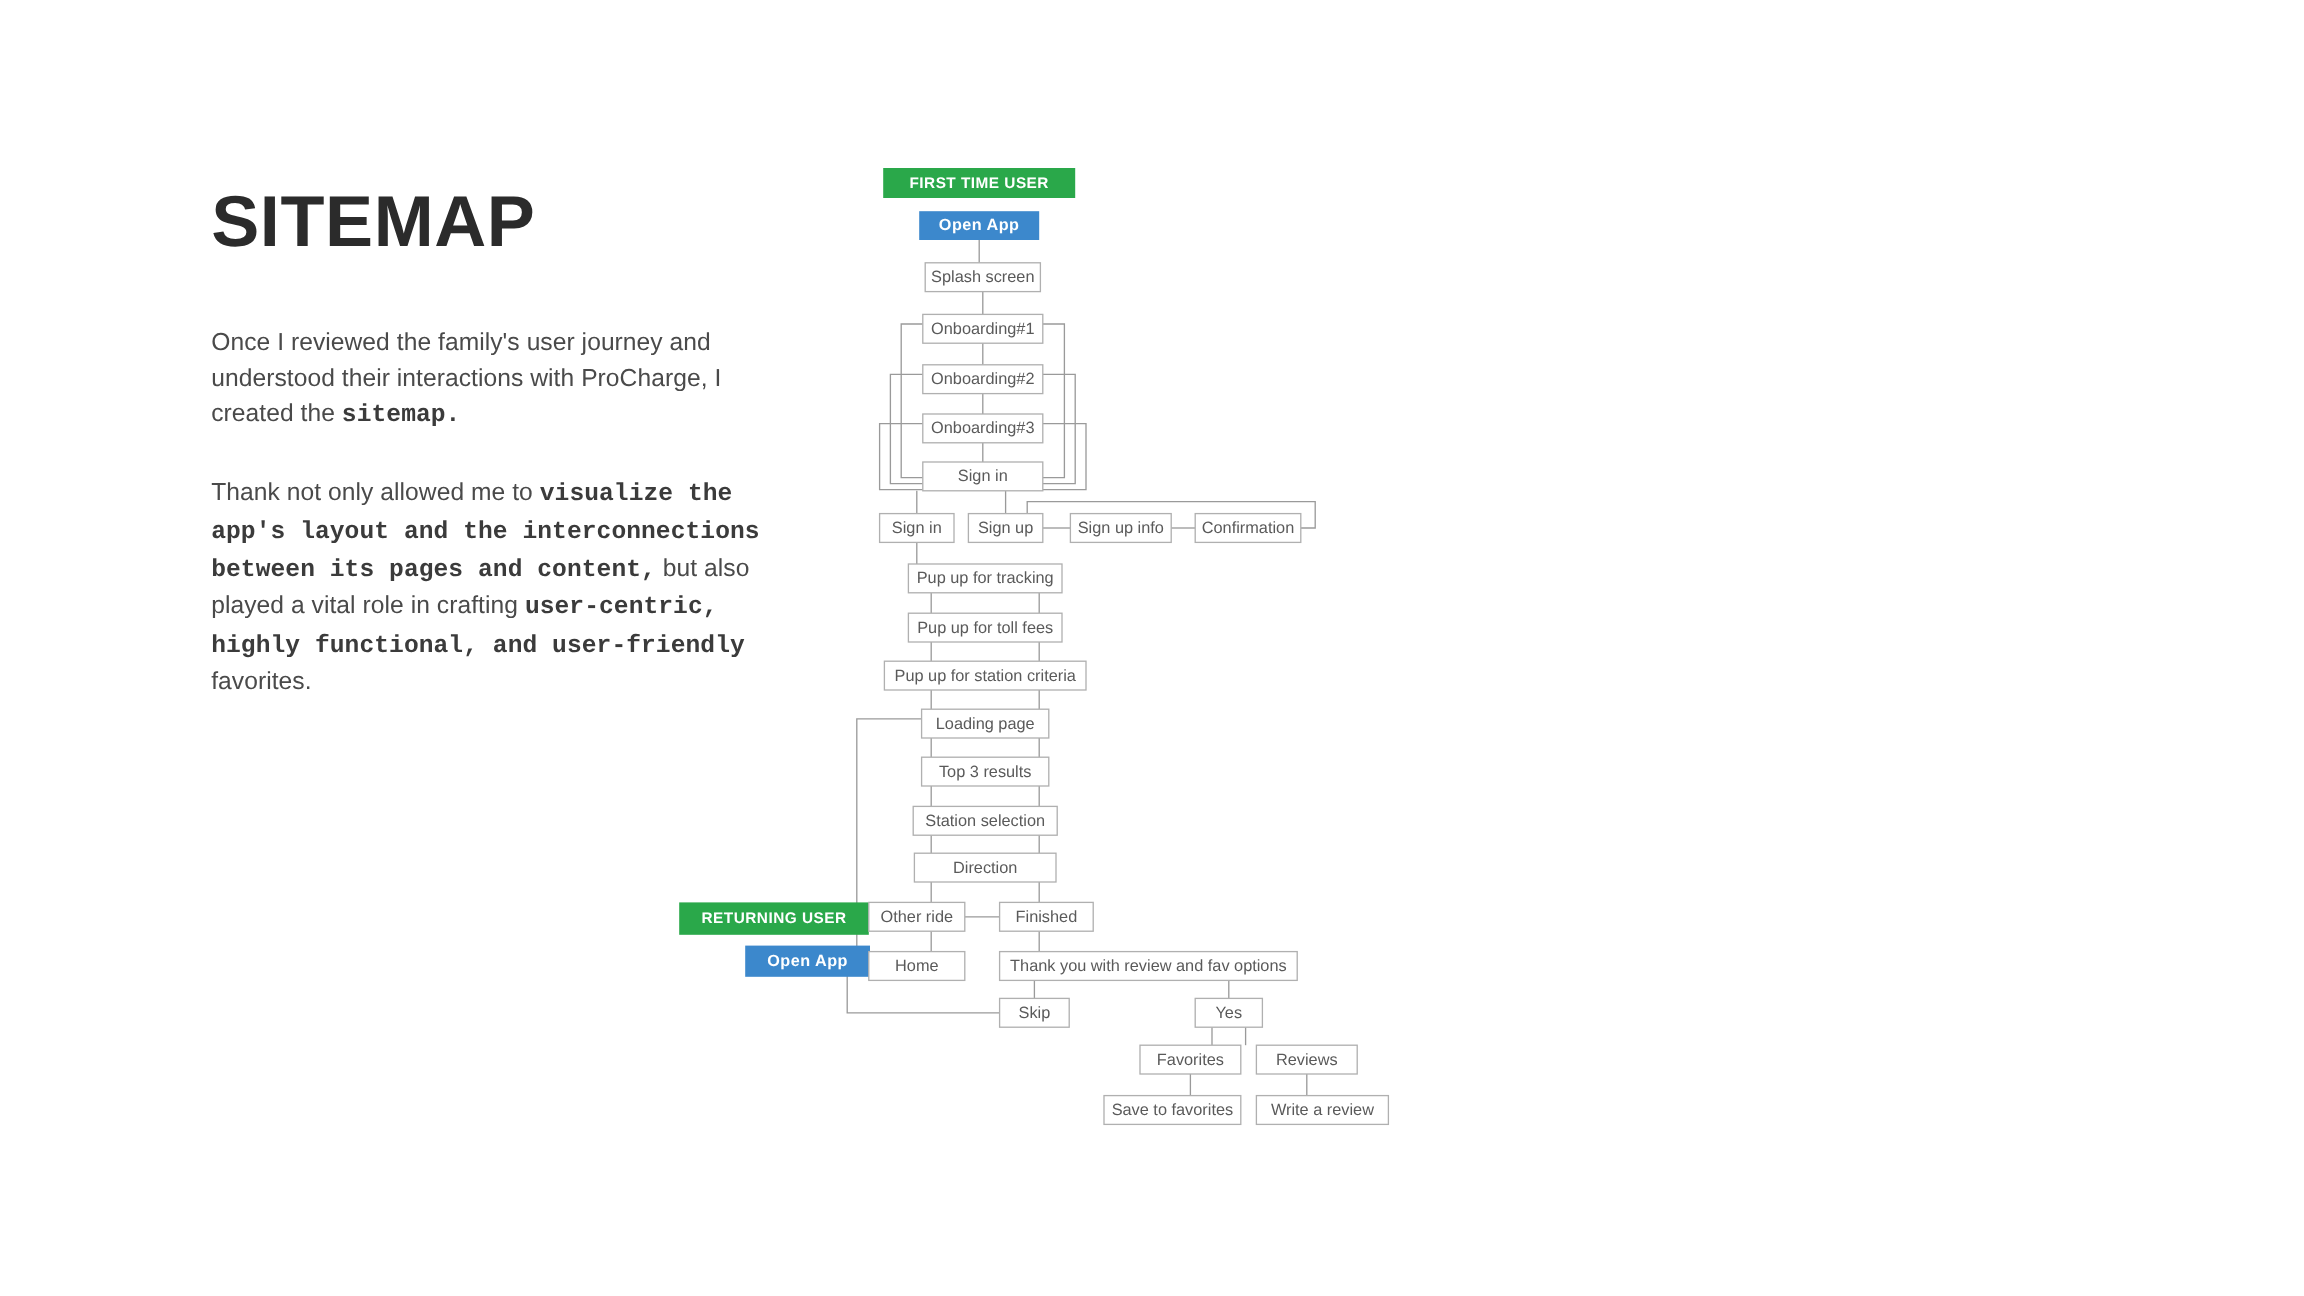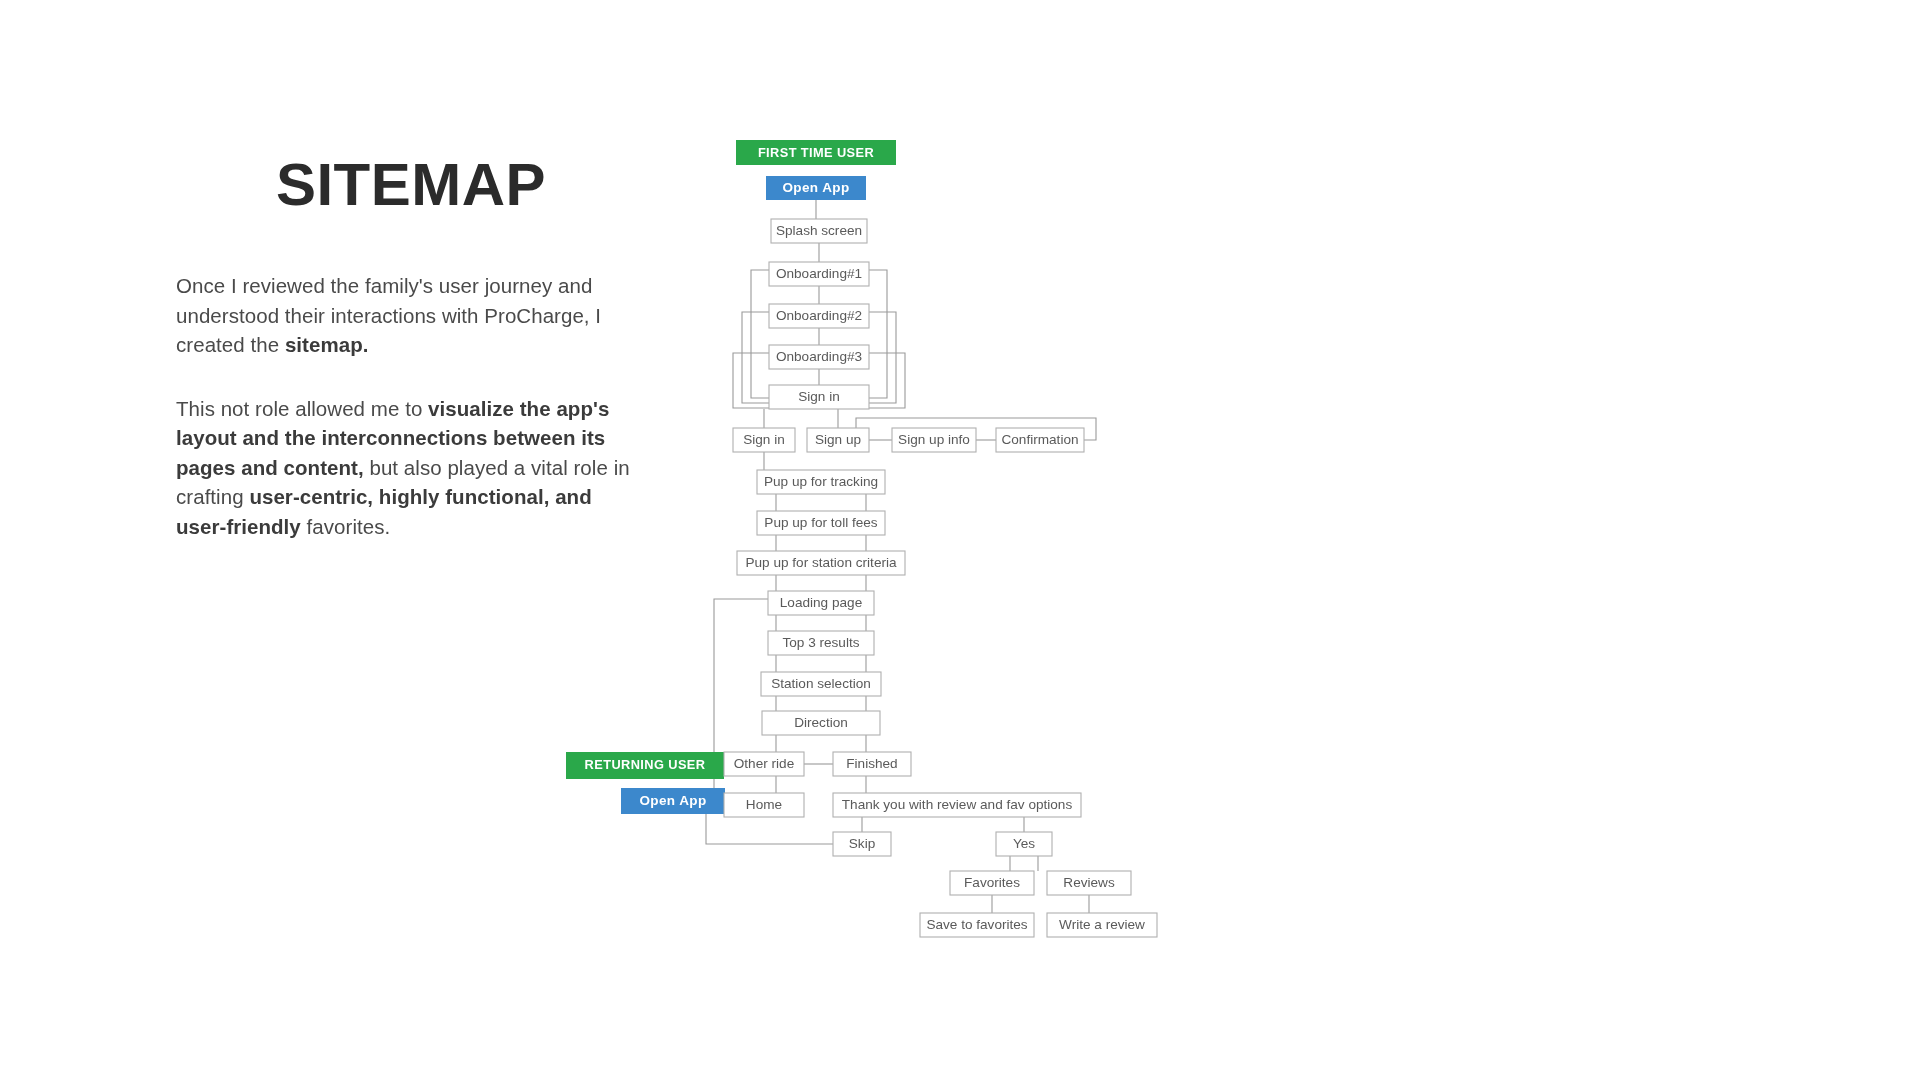--- a/index.html
+++ b/index.html
@@ -30,32 +30,32 @@
     width: 470px;
   }
   .page-title {
     font-size: 60px;
     font-weight: bold;
     letter-spacing: 0.5px;
     color: #2b2b2b;
     line-height: 1;
     margin: 0 0 56px 0;
     font-family: "Liberation Sans", sans-serif;
-    text-align: center;
   }
   .body-para {
     font-size: 20.5px;
     line-height: 1.44;
     color: #4a4a4a;
     margin: 0 0 34px 0;
     letter-spacing: 0.05px;
   }
   .body-para b {
     font-weight: bold;
     color: #3b3b3b;
+    font-family: Liberation Mono, monospace;
   }
 
   
   .chart-wrap {
     position: absolute;
     left: 696px;
     top: 140px;
     width: 670px;
     height: 820px;
   }
@@ -96,21 +96,21 @@
   .banner-text.small-caps { font-size: 12.8px; }
 </style>
 </head>
 <body>
 
 <div class="page">
 
   <div class="left-col">
     <h1 class="page-title">SITEMAP</h1>
     <p class="body-para"><span>Once I reviewed the family's user journey and understood their interactions with ProCharge, I created the </span><b>sitemap.</b></p>
-    <p class="body-para"><span>This not role allowed me to </span><b>visualize the app's layout and the interconnections between its pages and content,</b><span> but also played a vital role in crafting </span><b>user-centric, highly functional, and user-friendly</b><span> favorites.</span></p>
+    <p class="body-para"><span>Thank not only allowed me to </span><b>visualize the app's layout and the interconnections between its pages and content,</b><span> but also played a vital role in crafting </span><b>user-centric, highly functional, and user-friendly</b><span> favorites.</span></p>
   </div>
 
   <div class="chart-wrap">
     <svg class="flow" viewBox="0 0 670 820" xmlns="http://www.w3.org/2000/svg">
 
       <g>
 
         <path class="edge" d="M 120 60 L 120 79"></path>
 
         <path class="edge" d="M 123 103 L 123 122"></path>

